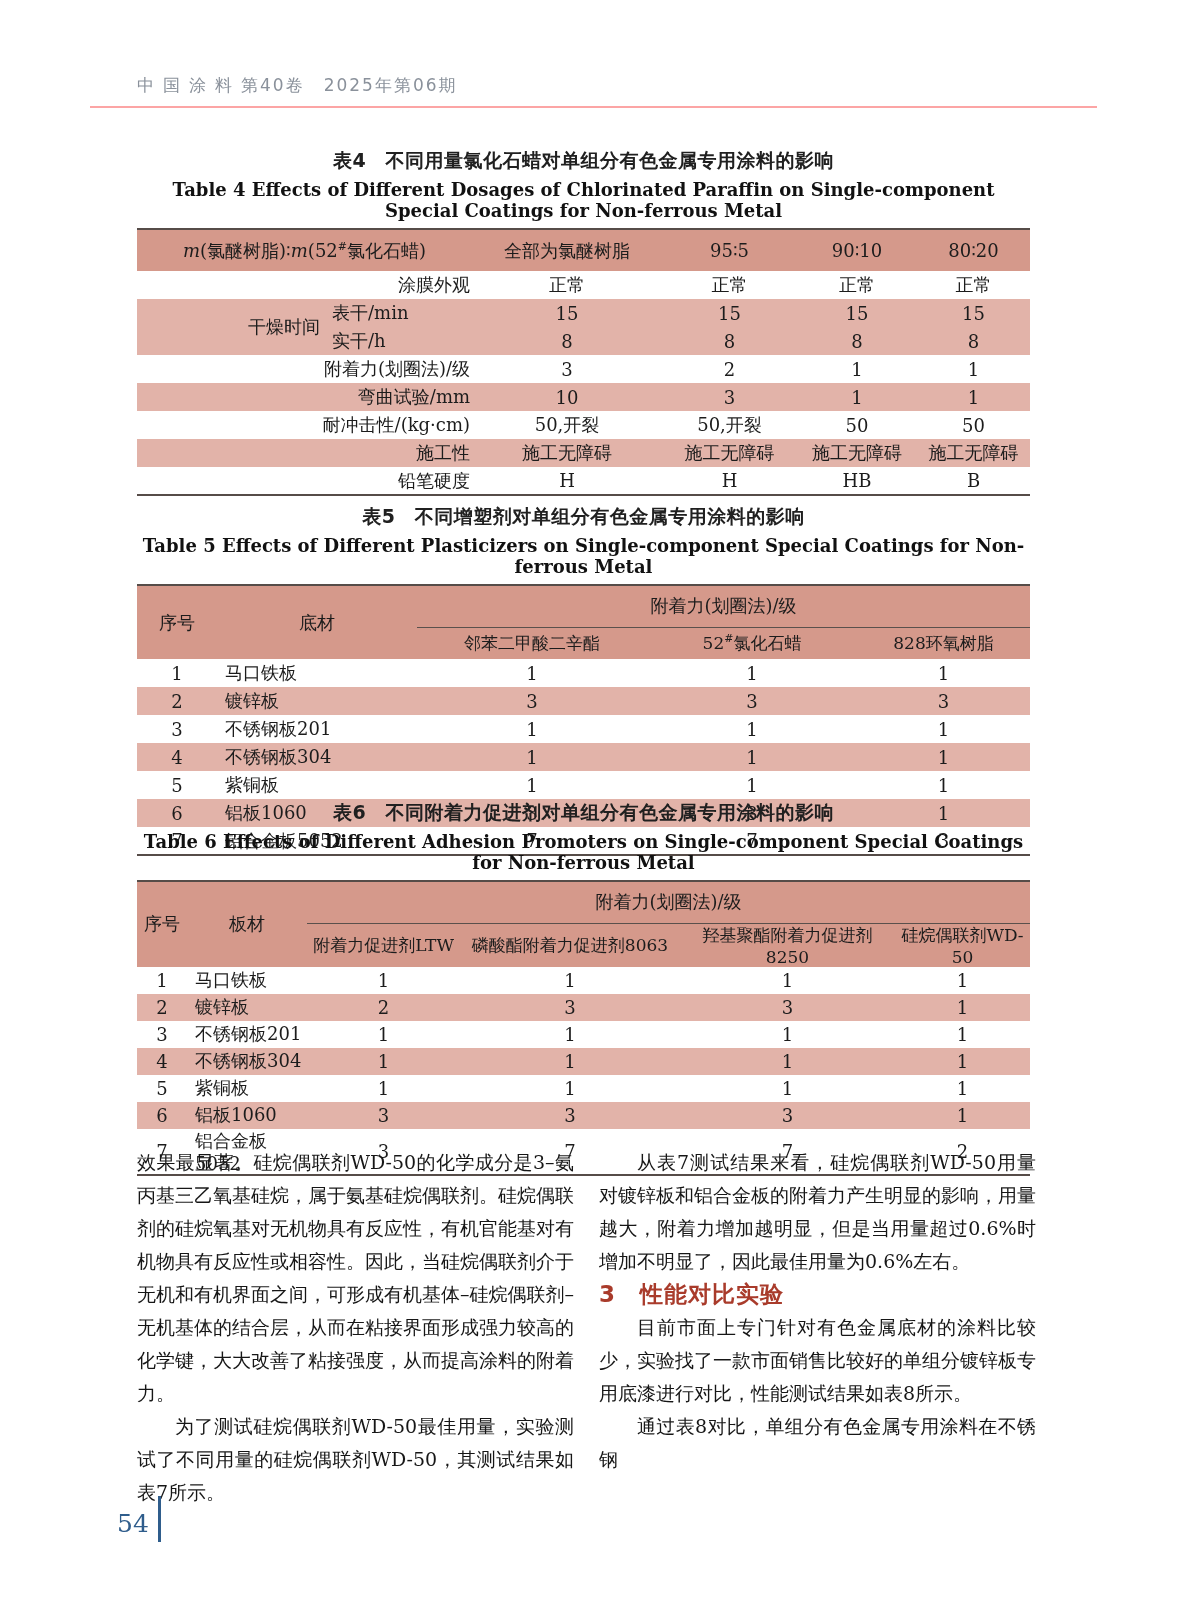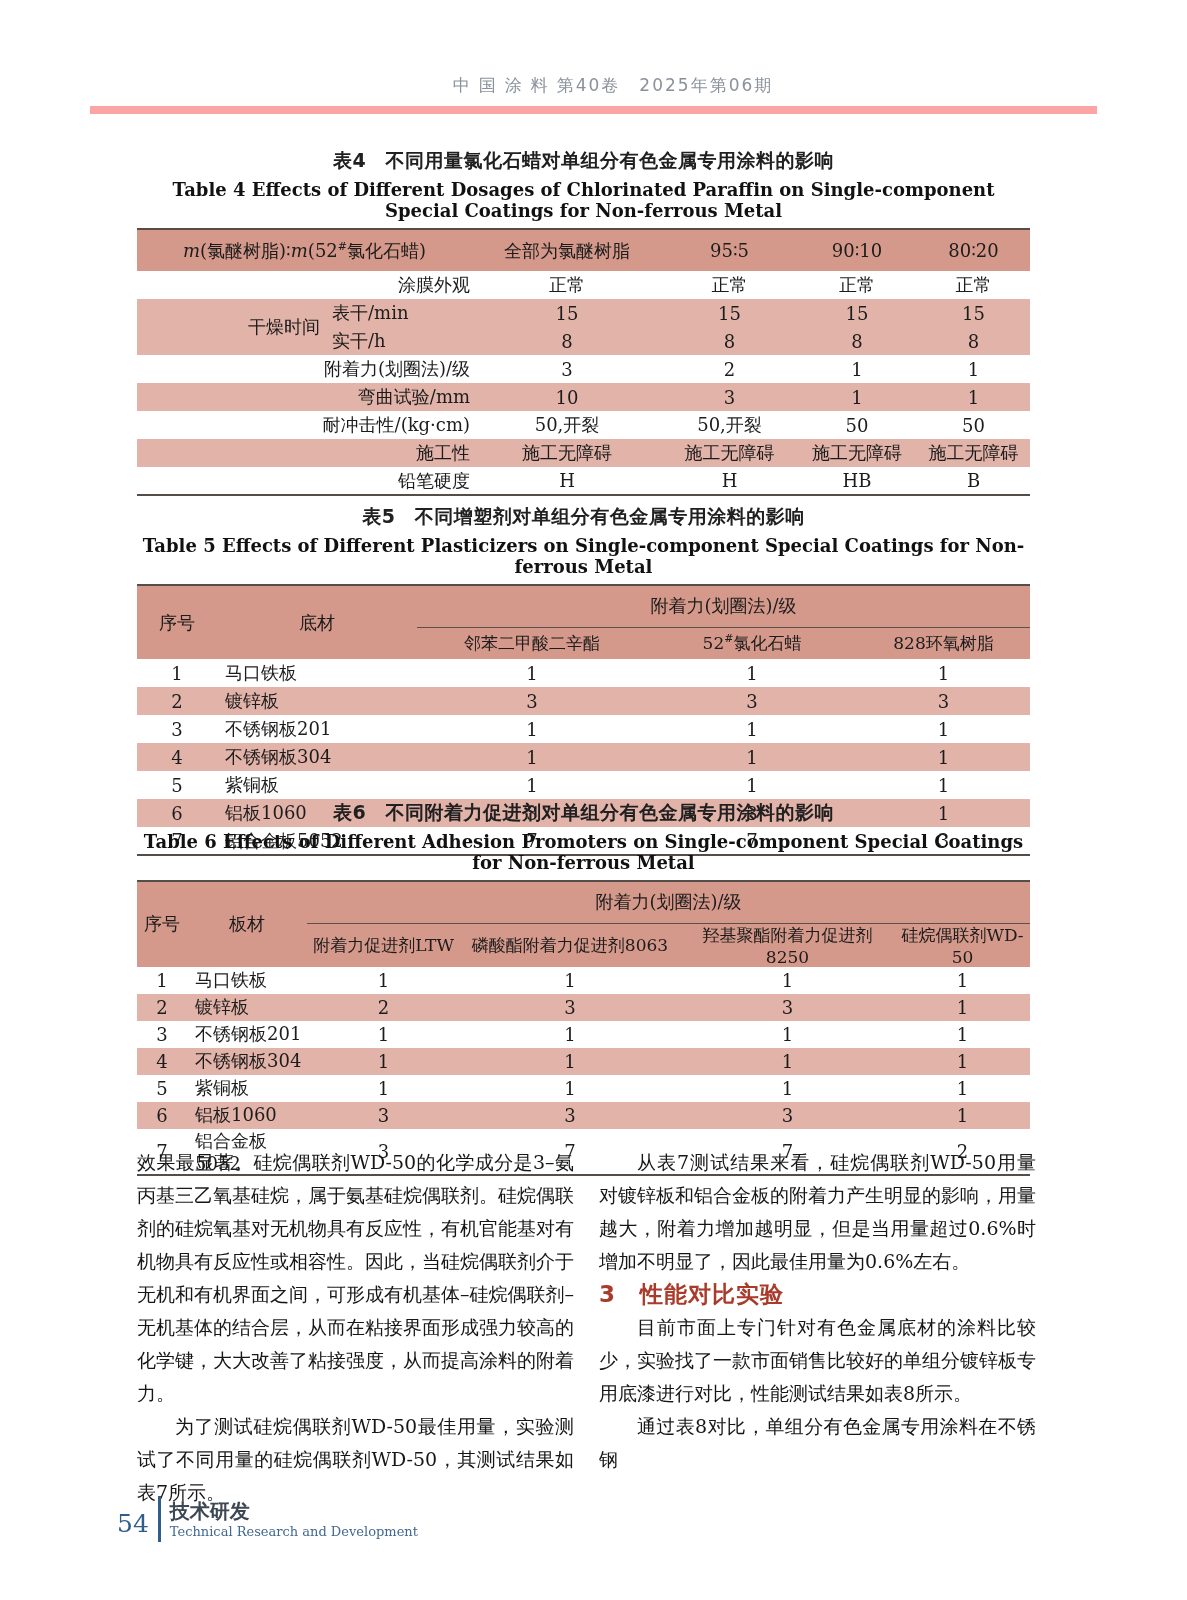--- a/index.html
+++ b/index.html
@@ -4,22 +4,22 @@
 <style>
   * { box-sizing: border-box; }
   html,body { margin:0; padding:0; background:#ffffff; }
   .page {
     position:relative; width:1187px; height:1600px; background:#ffffff;
     font-family:"DejaVu Serif","Liberation Serif",serif; color:#1c1c1c; overflow:hidden;
   }
   
   .page-header {
     position:absolute; left:90px; top:74px; width:1007px;
-    display:flex; justify-content:center; align-items:flex-end;
-    border-bottom:8px solid #fca5a5; padding-bottom:9px;
+    display:flex; justify-content:flex-start; align-items:flex-end;
+    border-bottom:2px solid #fca5a5; padding-bottom:9px;
     font-family:"DejaVu Sans","Liberation Sans",sans-serif;
     font-size:17px; color:#8a919b;
   }
   .journal { letter-spacing:9px; margin-left:47px; }
   .issue   { letter-spacing:2px; margin-right:8px; }
 
   
   .tblock { position:absolute; left:137px; width:893px; }
   .t-title-cn {
     text-align:center; font-family:"DejaVu Sans","Liberation Sans",sans-serif;
@@ -330,19 +330,15 @@
   <div class="col col-right">
     <p class="ind">从表7测试结果来看，硅烷偶联剂WD-50用量对镀锌板和铝合金板的附着力产生明显的影响，用量越大，附着力增加越明显，但是当用量超过0.6%时增加不明显了，因此最佳用量为0.6%左右。</p>
     <p class="sec-heading">3　性能对比实验</p>
     <p class="ind">目前市面上专门针对有色金属底材的涂料比较少，实验找了一款市面销售比较好的单组分镀锌板专用底漆进行对比，性能测试结果如表8所示。</p>
     <p class="ind">通过表8对比，单组分有色金属专用涂料在不锈钢</p>
   </div>
 
   <div class="page-footer">
     <span class="page-num">54</span>
     <span class="footer-bar"></span>
-    <span>
-      <div class="footer-cn">技术研发</div>
-      <div class="footer-en">Technical Research and Development</div>
-    </span>
   </div>
 
 </div>
 
 </body></html>

